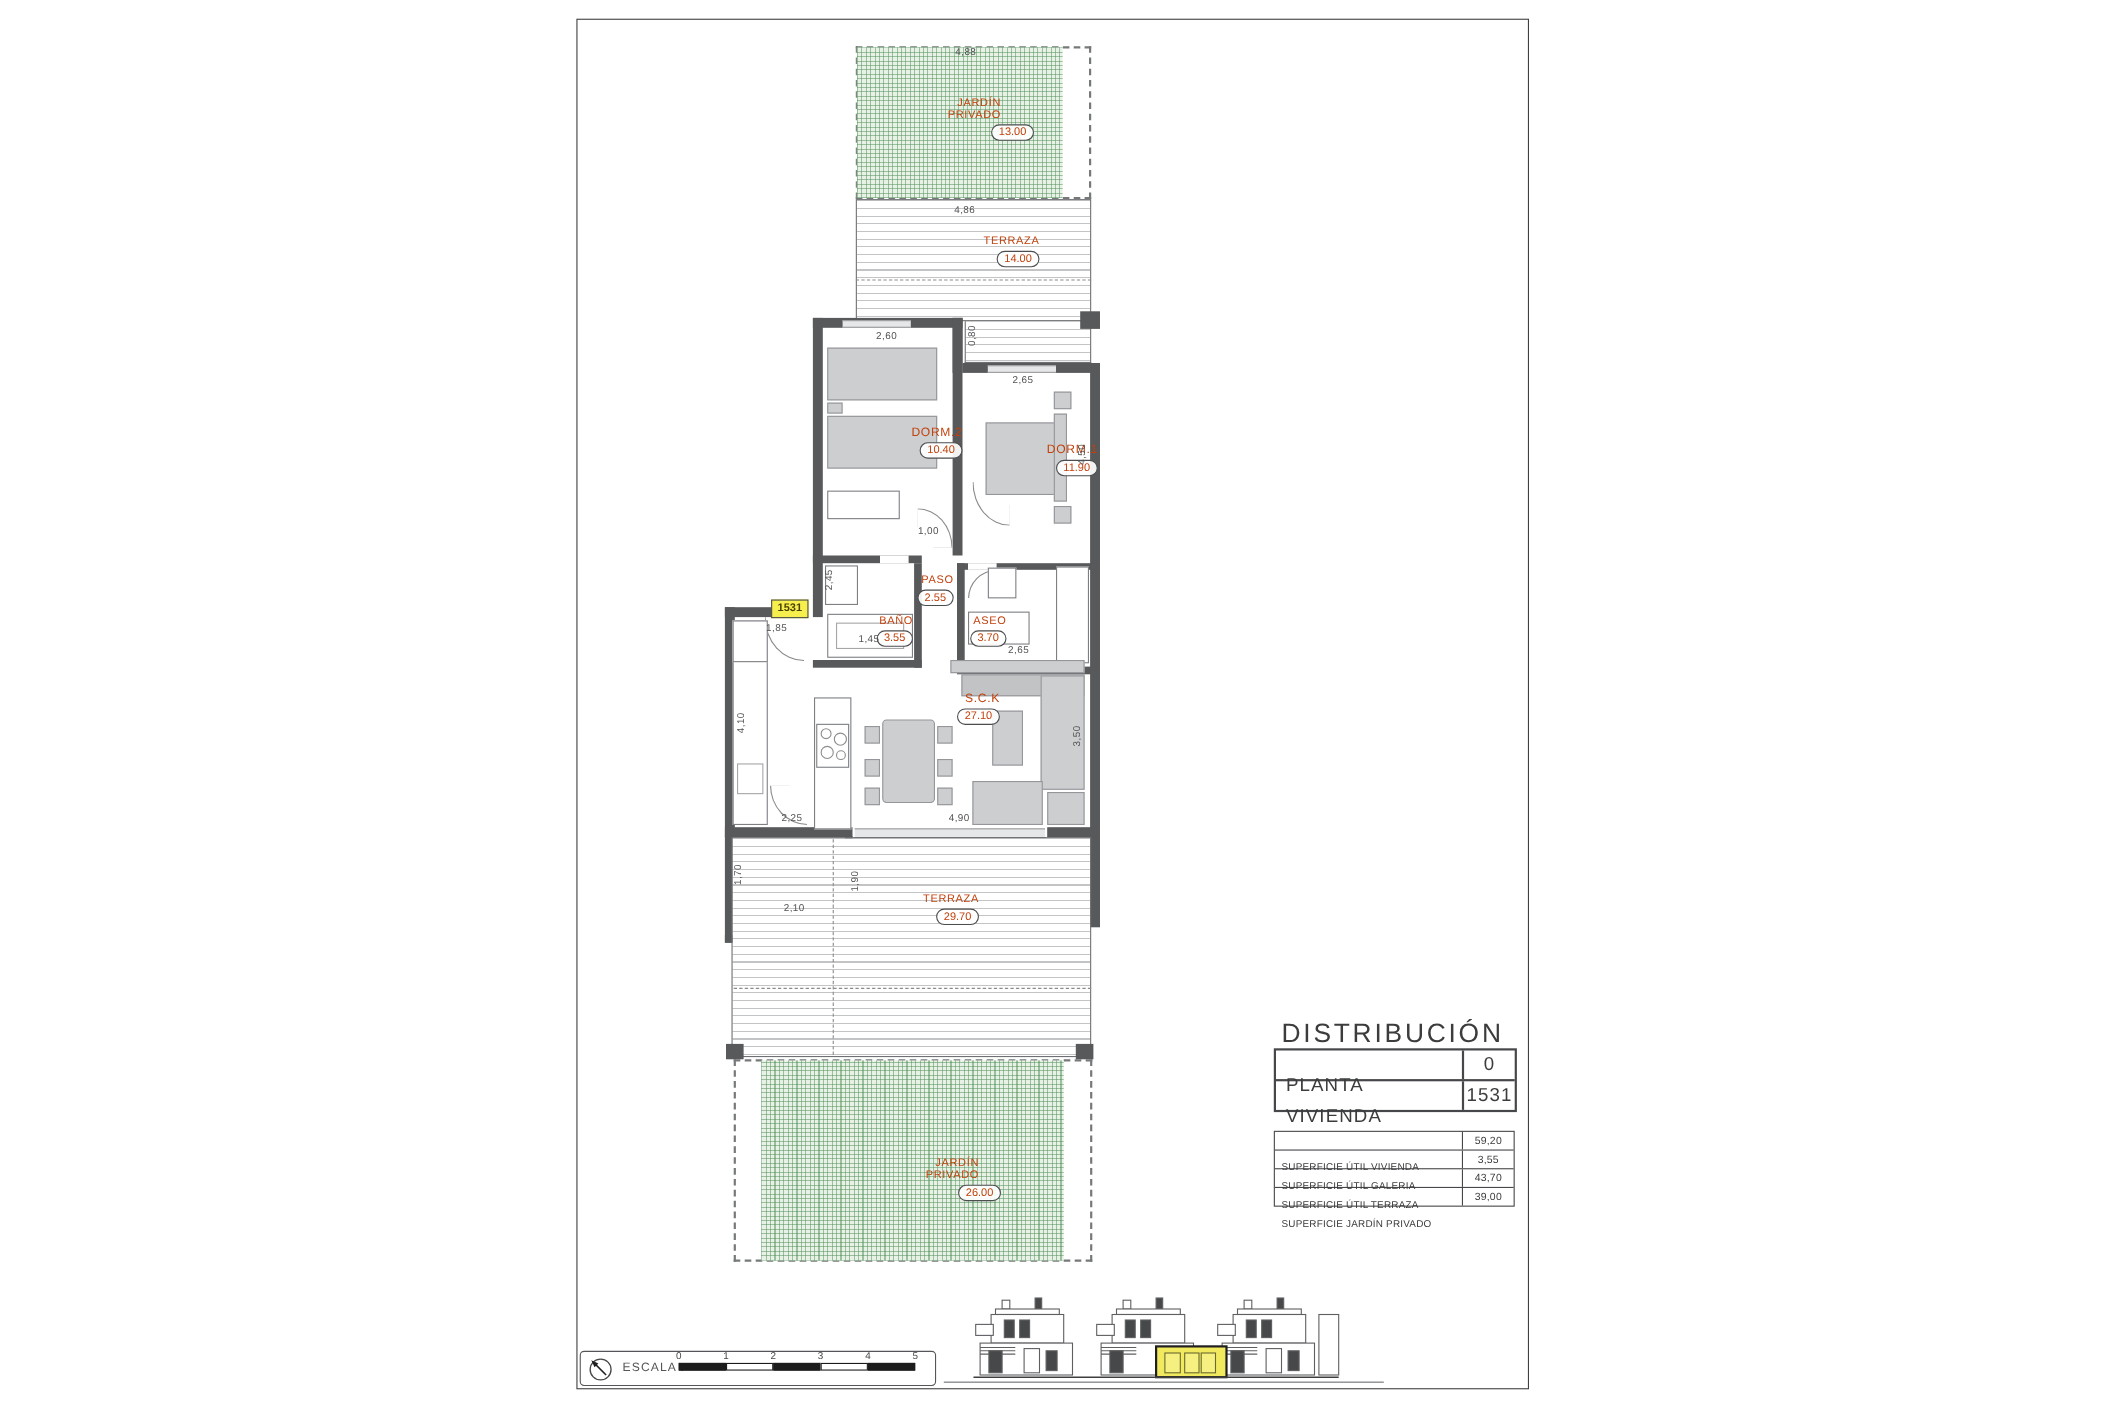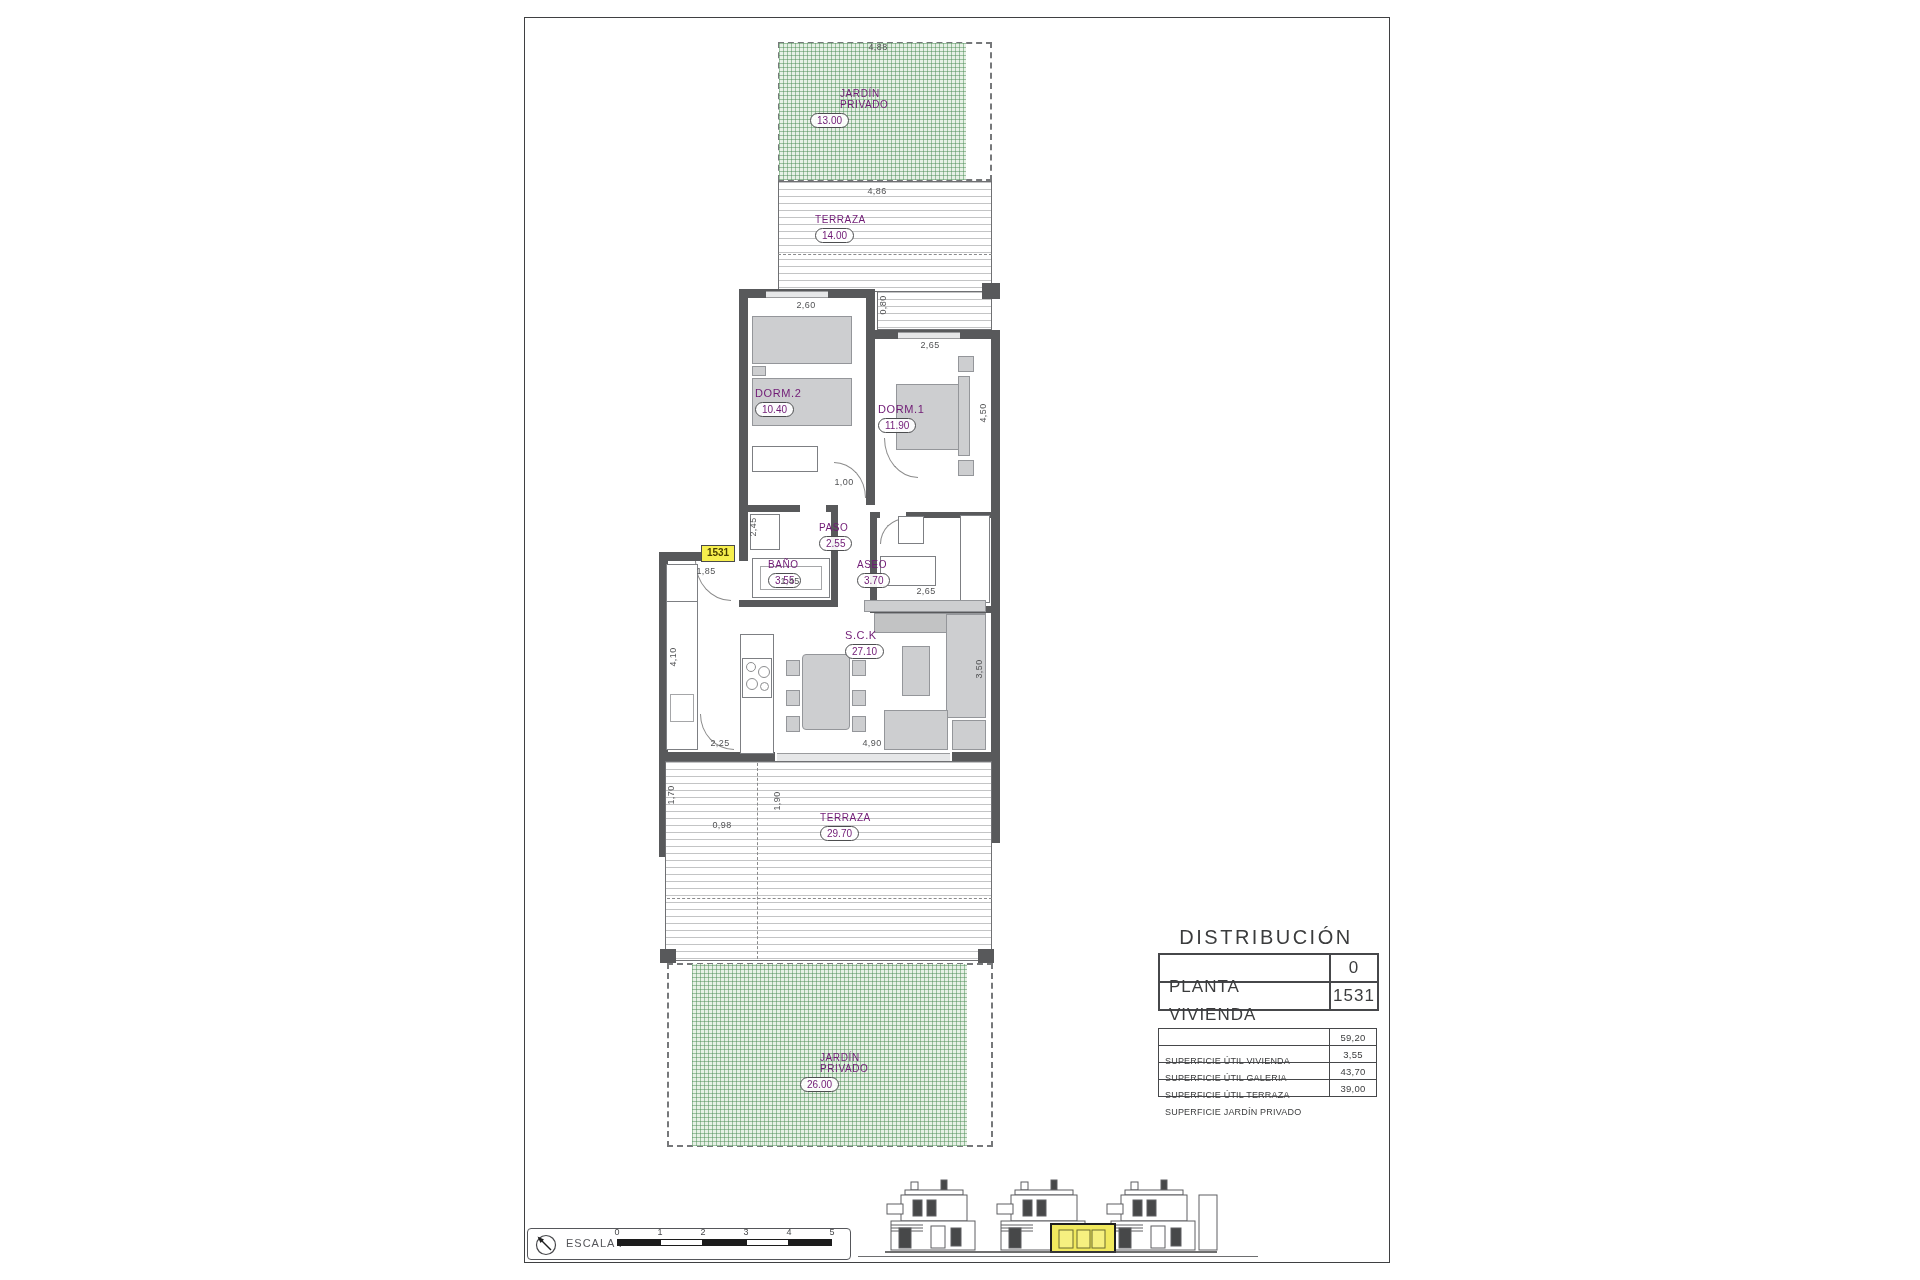--- a/index.html
+++ b/index.html
@@ -13,35 +13,35 @@
   .furn{position:absolute;background:#cdced0;border:1px solid #94969a;box-sizing:border-box;}
   .whitef{position:absolute;background:#fff;border:1px solid #7d7f83;box-sizing:border-box;}
   .deck{position:absolute;background:repeating-linear-gradient(180deg,#c3c4c5 0 1px,#ffffff 1px 7px);
         border:1px solid #6f7073;box-sizing:border-box;}
   .garden{position:absolute;background-color:#e7f1e6;
         background-image:repeating-linear-gradient(0deg,rgba(77,142,86,.5) 0 1px,transparent 1px 4px),
                          repeating-linear-gradient(90deg,rgba(77,142,86,.5) 0 1px,transparent 1px 4px);}
   .gdash{position:absolute;border:2px dashed #76787a;box-sizing:border-box;}
   .dash-h{position:absolute;border-top:1px dashed #8a8b8c;}
   .dash-v{position:absolute;border-left:1px dashed #8a8b8c;}
-  .roomlabel{position:absolute;text-align:left;color:#701a75;}
+  .roomlabel{position:absolute;text-align:right;color:#c2410c;}
   .rname{font-size:10px;letter-spacing:.6px;line-height:11px;}
   .areabox{display:inline-block;margin-top:2px;padding:0 6px;border:1px solid #4c4d4f;border-radius:8px;
            font-size:10px;line-height:13px;background:rgba(255,255,255,.92);}
   .big .rname{font-size:11px;}
   .dim{position:absolute;font-size:9px;color:#515254;letter-spacing:.4px;white-space:nowrap;
        width:36px;text-align:center;}
   .dimv{transform:rotate(-90deg);transform-origin:center;}
   .arc{position:absolute;border:0 solid #8a8a8a;box-sizing:border-box;}
   .arc-bl{border-left-width:1px;border-bottom-width:1px;border-bottom-left-radius:100%;}
   .arc-tl{border-left-width:1px;border-top-width:1px;border-top-left-radius:100%;}
   .arc-tr{border-right-width:1px;border-top-width:1px;border-top-right-radius:100%;}
   .badge{position:absolute;background:#f7ef4d;border:1px solid #4a4a4a;color:#4a4000;
          font-size:10px;font-weight:bold;text-align:center;line-height:14px;}
-  .ptitle{position:absolute;text-align:center;font-size:20px;letter-spacing:2.5px;color:#3b3c3d;}
+  .ptitle{position:absolute;text-align:center;font-size:24px;letter-spacing:2.5px;color:#3b3c3d;}
   .ptable{position:absolute;border:2px solid #46474a;background:#fff;color:#3b3c3d;}
   .ptable .row{display:flex;align-items:stretch;border-top:2px solid #46474a;}
   .ptable .row:first-child{border-top:0;}
   .ptable .lab{flex:1;display:flex;align-items:center;padding-left:9px;margin-top:32px;}
   .ptable .val{width:46px;display:flex;align-items:center;justify-content:center;border-left:2px solid #46474a;}
   .ptable.bigtab .row{height:26px;font-size:17px;letter-spacing:1px;}
   .ptable.smalltab{border-width:1px;}
   .ptable.smalltab .row{height:16px;font-size:9px;letter-spacing:.2px;border-top-width:1px;}
   .ptable.smalltab .lab{padding-left:6px;text-align:center;}
   .ptable.smalltab .val{border-left-width:1px;font-size:9.5px;}
@@ -211,21 +211,21 @@
   <div class="dim" style="left:826px;top:477px;">1,00</div>
   <div class="dim dimv" style="left:738px;top:522px;width:30px;">2,45</div>
   <div class="dim" style="left:688px;top:566px;">1,85</div>
   <div class="dim" style="left:772px;top:576px;">1,45</div>
   <div class="dim" style="left:908px;top:586px;">2,65</div>
   <div class="dim dimv" style="left:658px;top:652px;width:30px;">4,10</div>
   <div class="dim dimv" style="left:964px;top:664px;width:30px;">3,50</div>
   <div class="dim" style="left:702px;top:738px;">2,25</div>
   <div class="dim" style="left:854px;top:738px;">4,90</div>
   <div class="dim dimv" style="left:656px;top:790px;width:30px;">1,70</div>
-  <div class="dim" style="left:704px;top:820px;">0,98</div>
+  <div class="dim" style="left:704px;top:820px;">2,10</div>
   <div class="dim dimv" style="left:762px;top:796px;width:30px;">1,90</div>
 
   <div class="ptitle" style="left:1156px;top:926px;width:220px;">DISTRIBUCIÓN</div>
 
   <div class="ptable bigtab" style="left:1158px;top:953px;width:217px;">
     <div class="row">
       <div class="lab">PLANTA</div>
       <div class="val">0</div>
     </div>
     <div class="row">

